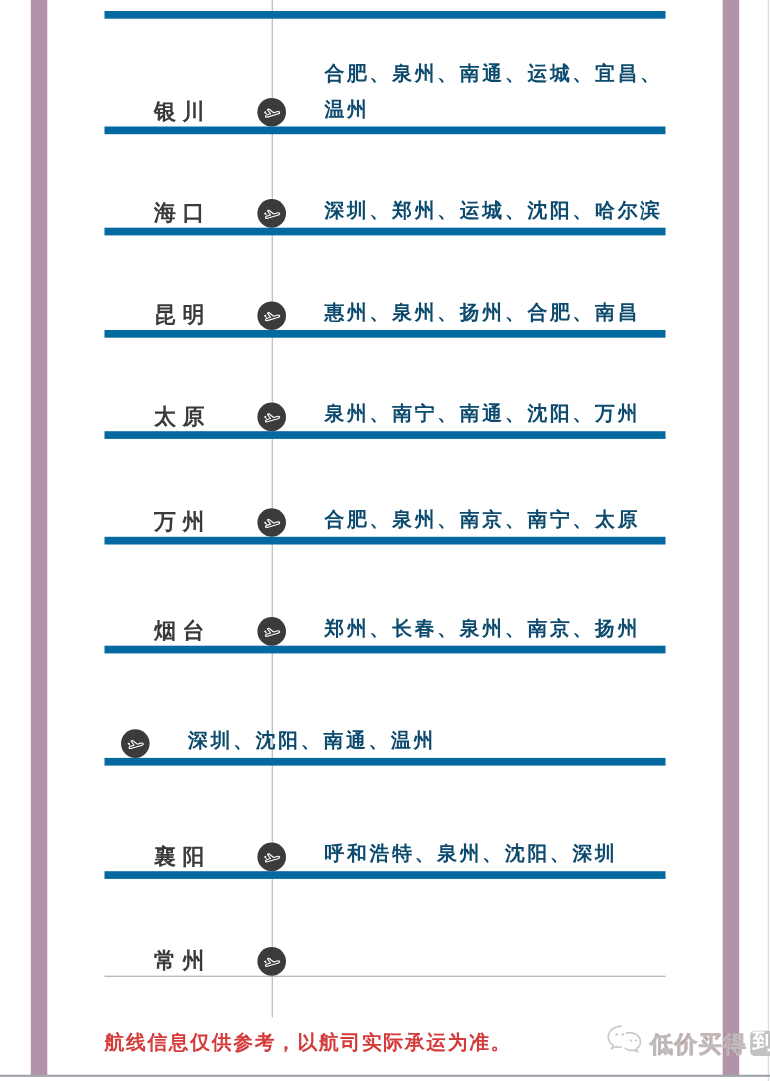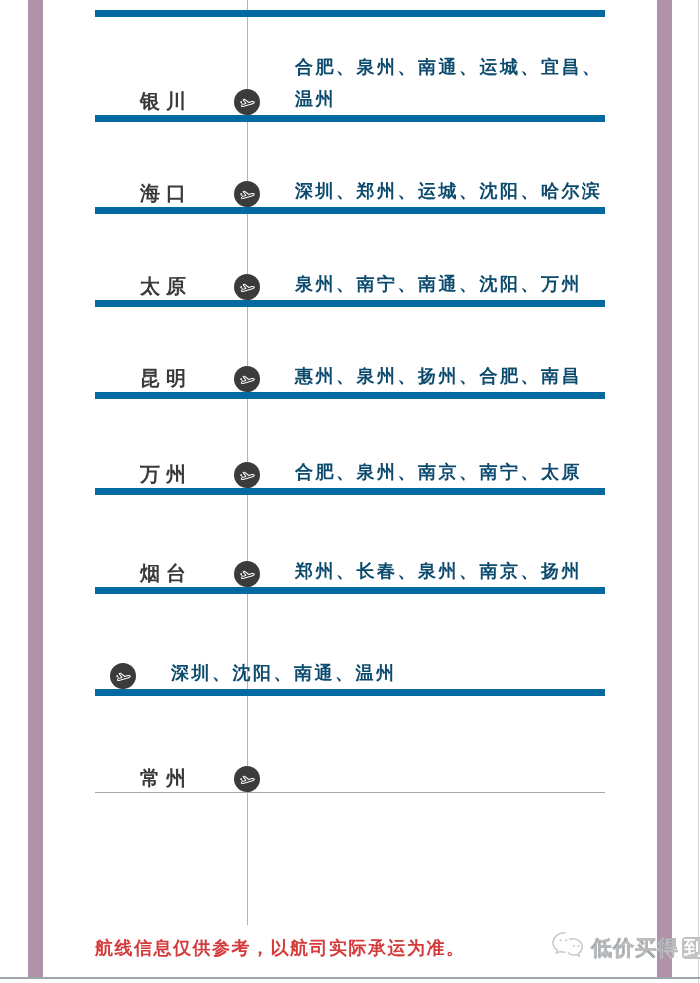--- a/index.html
+++ b/index.html
@@ -65,21 +65,21 @@
     font-size:18px; font-weight:bold; letter-spacing:1.5px;
     color:#d43b3b; white-space:nowrap;
   }
   .watermark {
     position:absolute; left:550px; top:930px;
     display:flex; align-items:center; gap:3px;
     z-index:3;
   }
   .watermark-text {
     font-size:21px; font-weight:bold; letter-spacing:1px;
-    color:#0c4a6e; -webkit-text-stroke:0.6px #bdbdbd;
+    color:#ef4444; -webkit-text-stroke:0.6px #bdbdbd;
     white-space:nowrap;
   }
   .watermark-badge {
     font-size:19px; font-weight:bold; color:#ffffff;
     background:#c2c2c2; border-radius:4px; padding:1px 2px;
     line-height:1.1;
   }
 </style>
 </head>
 <body>
@@ -119,50 +119,50 @@
                 <path d="M5.4 16.4 Q5.1 14.8 7.8 14.6 L11.4 14.4 L9.2 9.2 L10.9 9 L14.9 14.1 L18.7 13.9 Q21 13.9 21.2 15.1 Q21.4 16.4 18.9 16.5 L7.2 17 Z"></path>
                 <path d="M7 13.2 L5.6 11.2 L6.9 11.1"></path>
               </g>
             </svg>
         </span>
       </div>
       <div class="cell-dest">深圳、郑州、运城、沈阳、哈尔滨</div>
     </div>
 
     <div class="row">
+      <div class="cell-city">昆明</div>
+      <div class="cell-icon">
+        <span class="plane-badge">
+          <svg width="22" height="22" viewBox="0 0 26 26">
+              <g transform="rotate(-14 13 13)" stroke="#fff" stroke-width="1.2" fill="none" stroke-linejoin="round" stroke-linecap="round">
+                <path d="M5.4 16.4 Q5.1 14.8 7.8 14.6 L11.4 14.4 L9.2 9.2 L10.9 9 L14.9 14.1 L18.7 13.9 Q21 13.9 21.2 15.1 Q21.4 16.4 18.9 16.5 L7.2 17 Z"></path>
+                <path d="M7 13.2 L5.6 11.2 L6.9 11.1"></path>
+              </g>
+            </svg>
+        </span>
+      </div>
+      <div class="cell-dest">惠州、泉州、扬州、合肥、南昌</div>
+    </div>
+
+    <div class="row">
       <div class="cell-city">太原</div>
       <div class="cell-icon">
         <span class="plane-badge">
           <svg width="22" height="22" viewBox="0 0 26 26">
               <g transform="rotate(-14 13 13)" stroke="#fff" stroke-width="1.2" fill="none" stroke-linejoin="round" stroke-linecap="round">
                 <path d="M5.4 16.4 Q5.1 14.8 7.8 14.6 L11.4 14.4 L9.2 9.2 L10.9 9 L14.9 14.1 L18.7 13.9 Q21 13.9 21.2 15.1 Q21.4 16.4 18.9 16.5 L7.2 17 Z"></path>
                 <path d="M7 13.2 L5.6 11.2 L6.9 11.1"></path>
               </g>
             </svg>
         </span>
       </div>
       <div class="cell-dest">泉州、南宁、南通、沈阳、万州</div>
     </div>
 
     <div class="row">
-      <div class="cell-city">昆明</div>
-      <div class="cell-icon">
-        <span class="plane-badge">
-          <svg width="22" height="22" viewBox="0 0 26 26">
-              <g transform="rotate(-14 13 13)" stroke="#fff" stroke-width="1.2" fill="none" stroke-linejoin="round" stroke-linecap="round">
-                <path d="M5.4 16.4 Q5.1 14.8 7.8 14.6 L11.4 14.4 L9.2 9.2 L10.9 9 L14.9 14.1 L18.7 13.9 Q21 13.9 21.2 15.1 Q21.4 16.4 18.9 16.5 L7.2 17 Z"></path>
-                <path d="M7 13.2 L5.6 11.2 L6.9 11.1"></path>
-              </g>
-            </svg>
-        </span>
-      </div>
-      <div class="cell-dest">惠州、泉州、扬州、合肥、南昌</div>
-    </div>
-
-    <div class="row">
       <div class="cell-city">万州</div>
       <div class="cell-icon">
         <span class="plane-badge">
           <svg width="22" height="22" viewBox="0 0 26 26">
               <g transform="rotate(-14 13 13)" stroke="#fff" stroke-width="1.2" fill="none" stroke-linejoin="round" stroke-linecap="round">
                 <path d="M5.4 16.4 Q5.1 14.8 7.8 14.6 L11.4 14.4 L9.2 9.2 L10.9 9 L14.9 14.1 L18.7 13.9 Q21 13.9 21.2 15.1 Q21.4 16.4 18.9 16.5 L7.2 17 Z"></path>
                 <path d="M7 13.2 L5.6 11.2 L6.9 11.1"></path>
               </g>
             </svg>
         </span>
@@ -192,20 +192,34 @@
               <g transform="rotate(-14 13 13)" stroke="#fff" stroke-width="1.2" fill="none" stroke-linejoin="round" stroke-linecap="round">
                 <path d="M5.4 16.4 Q5.1 14.8 7.8 14.6 L11.4 14.4 L9.2 9.2 L10.9 9 L14.9 14.1 L18.7 13.9 Q21 13.9 21.2 15.1 Q21.4 16.4 18.9 16.5 L7.2 17 Z"></path>
                 <path d="M7 13.2 L5.6 11.2 L6.9 11.1"></path>
               </g>
             </svg>
         </span>
       </div>
       <div class="cell-dest">深圳、沈阳、南通、温州</div>
     </div>
 
+    <div class="row">
+      <div class="cell-city">襄阳</div>
+      <div class="cell-icon">
+        <span class="plane-badge">
+          <svg width="22" height="22" viewBox="0 0 26 26">
+              <g transform="rotate(-14 13 13)" stroke="#fff" stroke-width="1.2" fill="none" stroke-linejoin="round" stroke-linecap="round">
+                <path d="M5.4 16.4 Q5.1 14.8 7.8 14.6 L11.4 14.4 L9.2 9.2 L10.9 9 L14.9 14.1 L18.7 13.9 Q21 13.9 21.2 15.1 Q21.4 16.4 18.9 16.5 L7.2 17 Z"></path>
+                <path d="M7 13.2 L5.6 11.2 L6.9 11.1"></path>
+              </g>
+            </svg>
+        </span>
+      </div>
+      <div class="cell-dest">呼和浩特、泉州、沈阳、深圳</div>
+    </div>
 
     <div class="row">
       <div class="cell-city">常州</div>
       <div class="cell-icon">
         <span class="plane-badge">
           <svg width="22" height="22" viewBox="0 0 26 26">
               <g transform="rotate(-14 13 13)" stroke="#fff" stroke-width="1.2" fill="none" stroke-linejoin="round" stroke-linecap="round">
                 <path d="M5.4 16.4 Q5.1 14.8 7.8 14.6 L11.4 14.4 L9.2 9.2 L10.9 9 L14.9 14.1 L18.7 13.9 Q21 13.9 21.2 15.1 Q21.4 16.4 18.9 16.5 L7.2 17 Z"></path>
                 <path d="M7 13.2 L5.6 11.2 L6.9 11.1"></path>
               </g>

